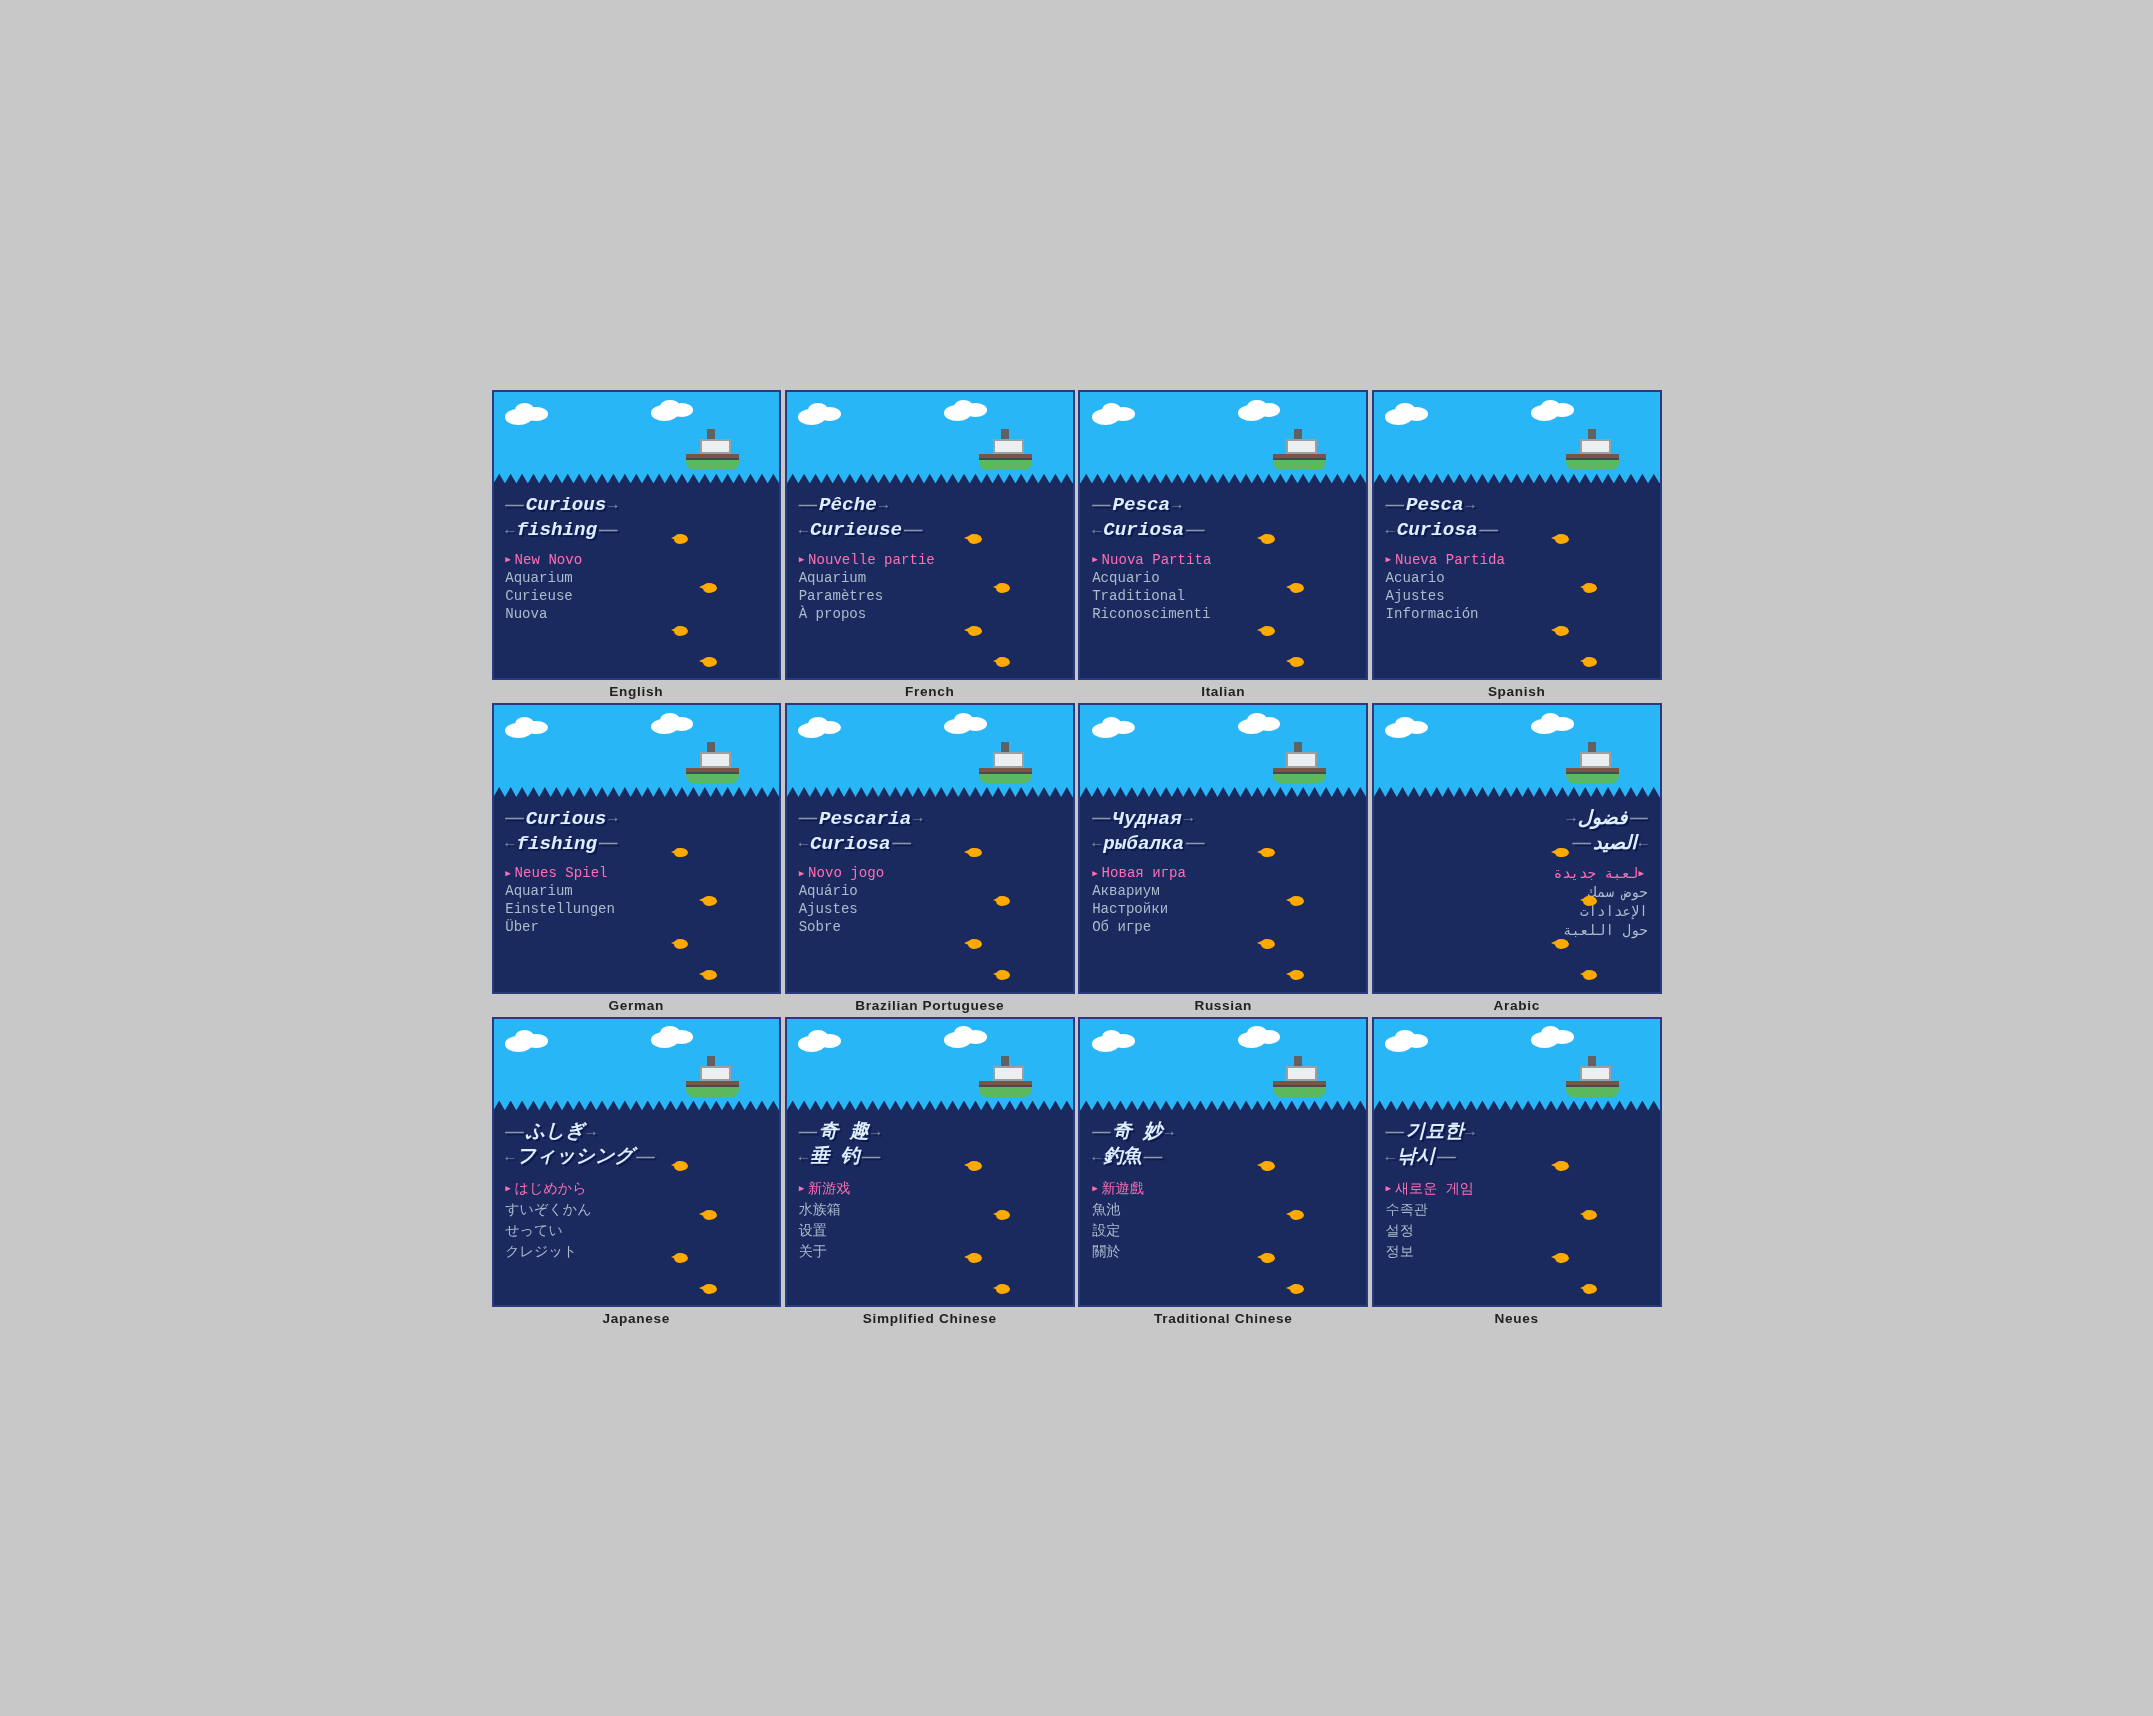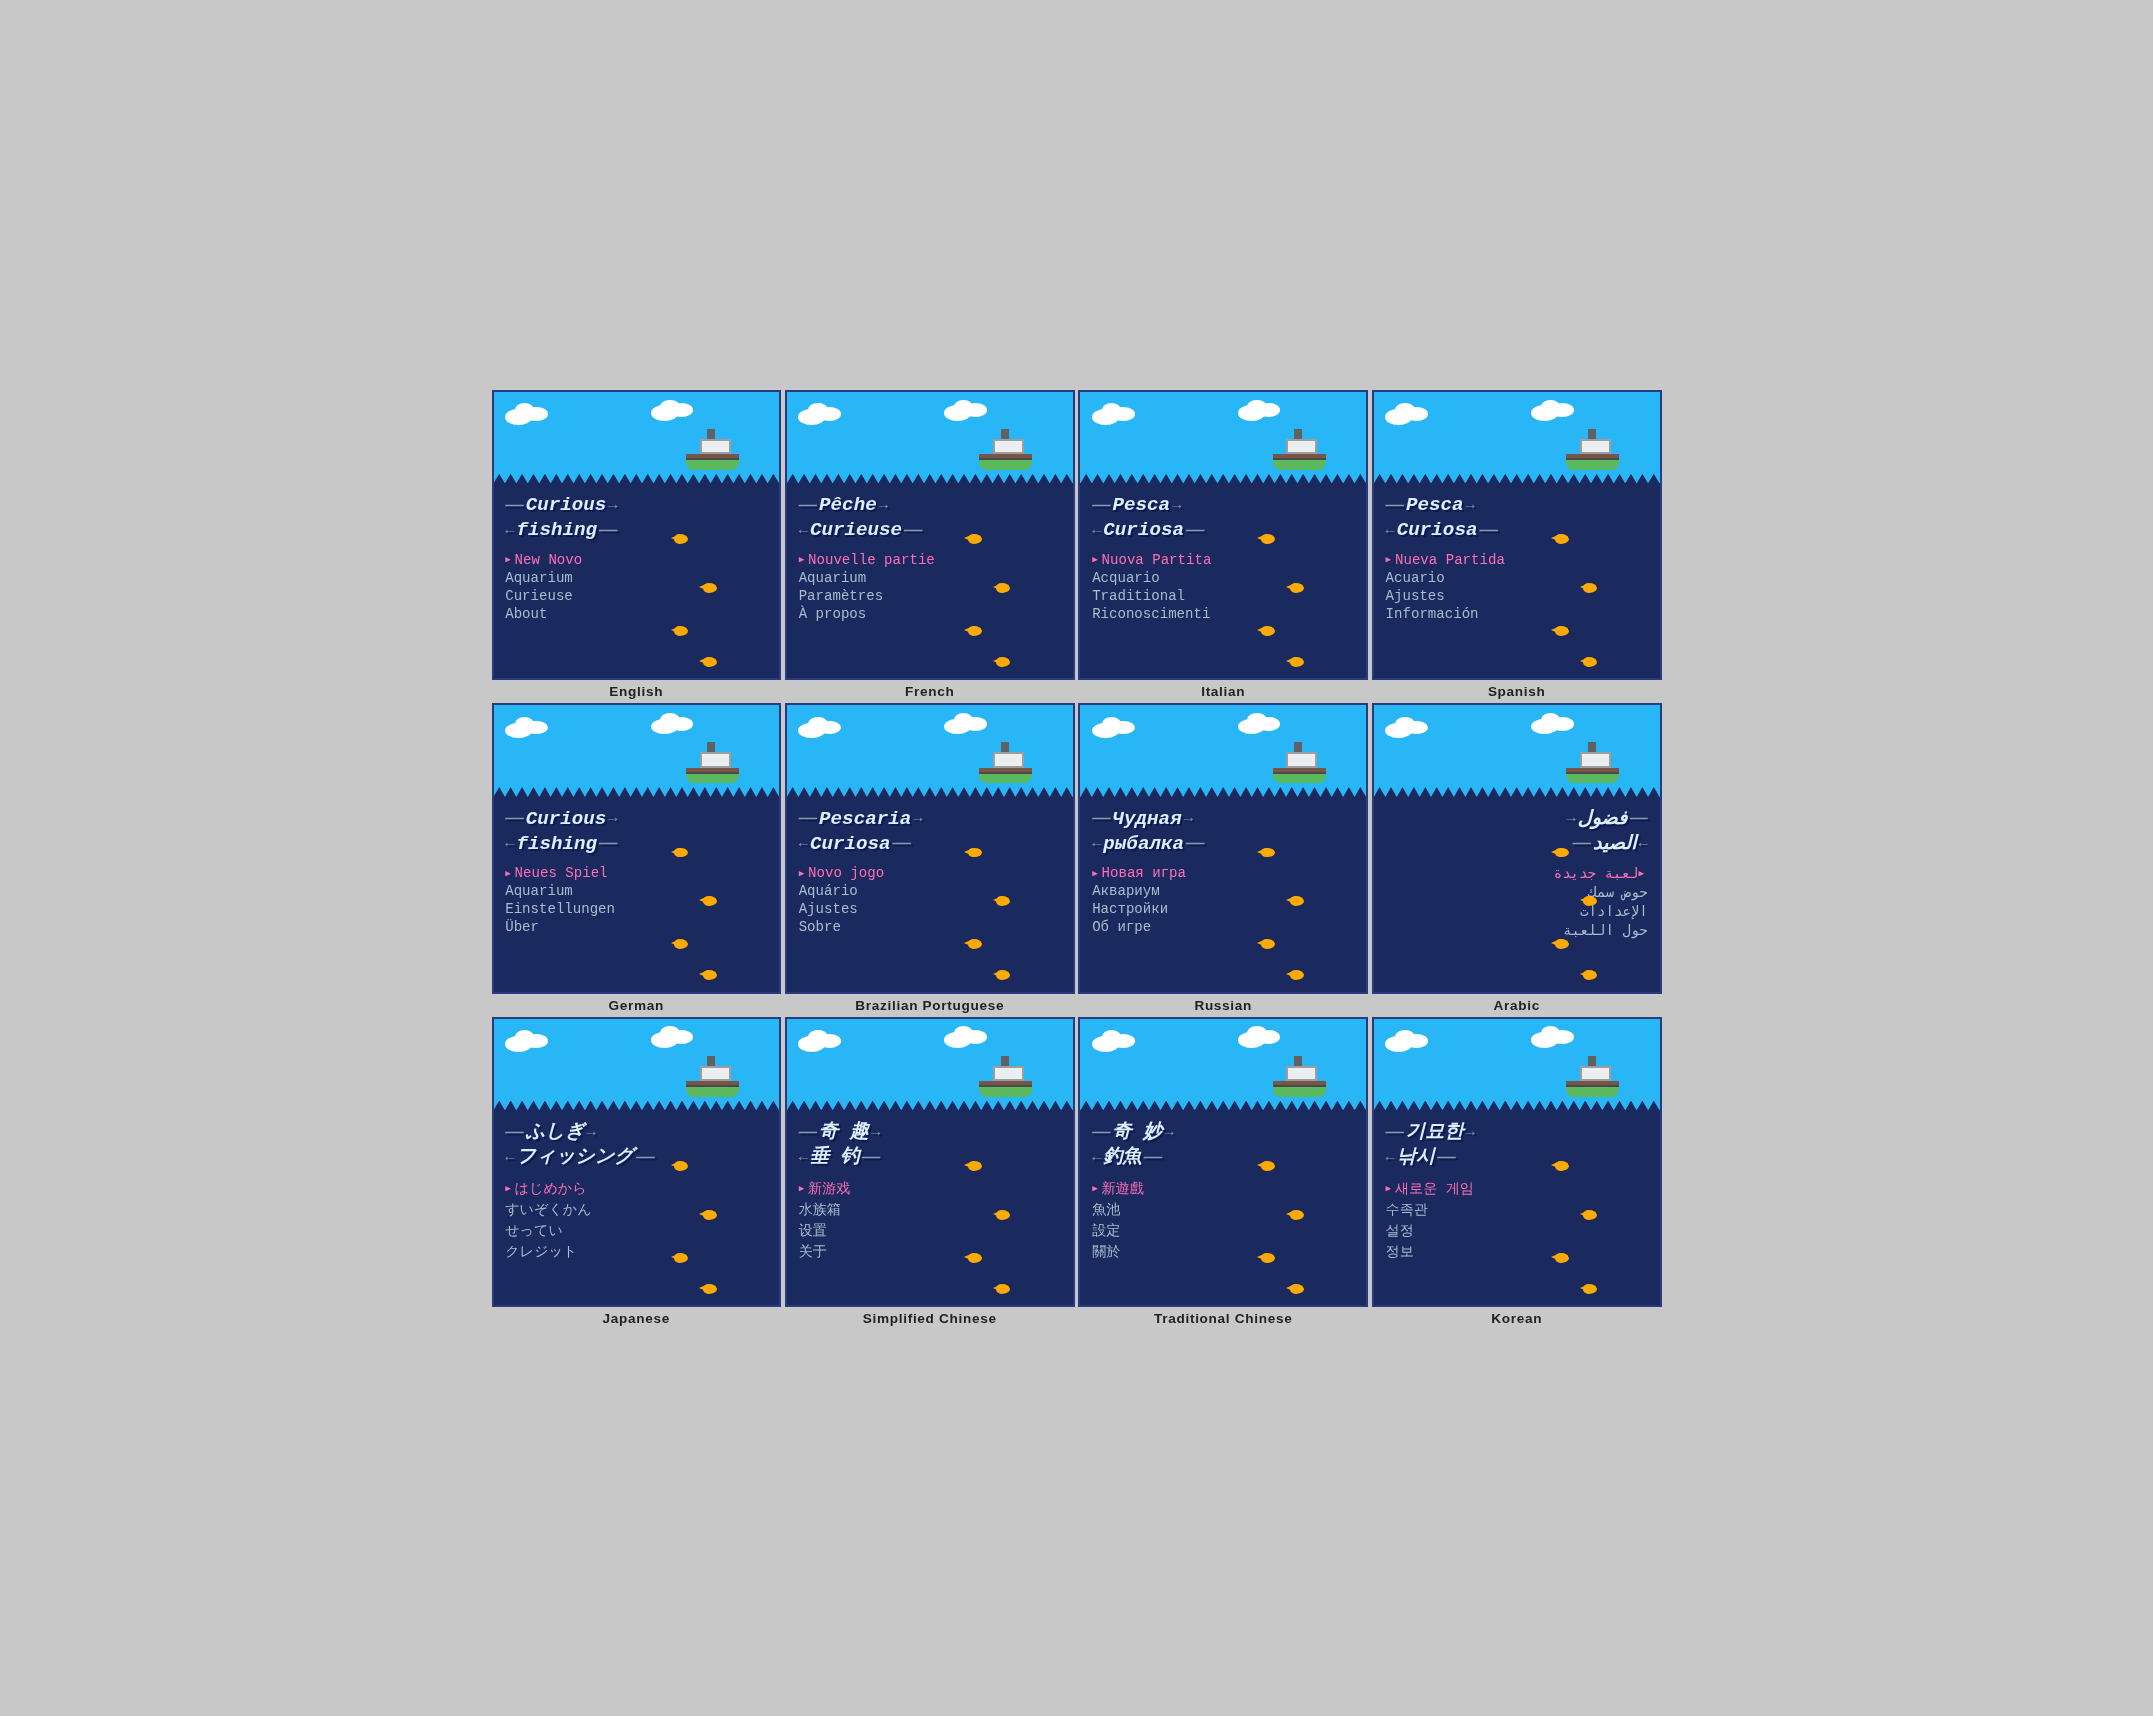--- a/index.html
+++ b/index.html
@@ -225,21 +225,21 @@
                 <span class="tri">▶</span>
                 <span>New Novo</span>
               </li>
               <li class="menu-entry">
                 <span>Aquarium</span>
               </li>
               <li class="menu-entry">
                 <span>Curieuse</span>
               </li>
               <li class="menu-entry">
-                <span>About</span>
+                <span>Nuova</span>
               </li>
             </ul>
           </div>
           <div class="fish-sprite" style="position: absolute; left: 62%; top: 25%;">
             <div class="fish-tail"></div>
             <div class="fish-body"></div>
             <div class="fish-eye"></div>
           </div>
           <div class="fish-sprite" style="position: absolute; left: 72%; top: 50%;">
             <div class="fish-tail"></div>
@@ -1076,16 +1076,16 @@
             <div class="fish-body"></div>
             <div class="fish-eye"></div>
           </div>
           <div class="fish-sprite" style="position: absolute; left: 72%; top: 88%;">
             <div class="fish-tail"></div>
             <div class="fish-body"></div>
             <div class="fish-eye"></div>
           </div>
         </div>
       </div>
-      <div class="cell-label">Korean</div>
+      <div class="cell-label">Neues</div>
     </div>
   </div>
 
 
 </body></html>

